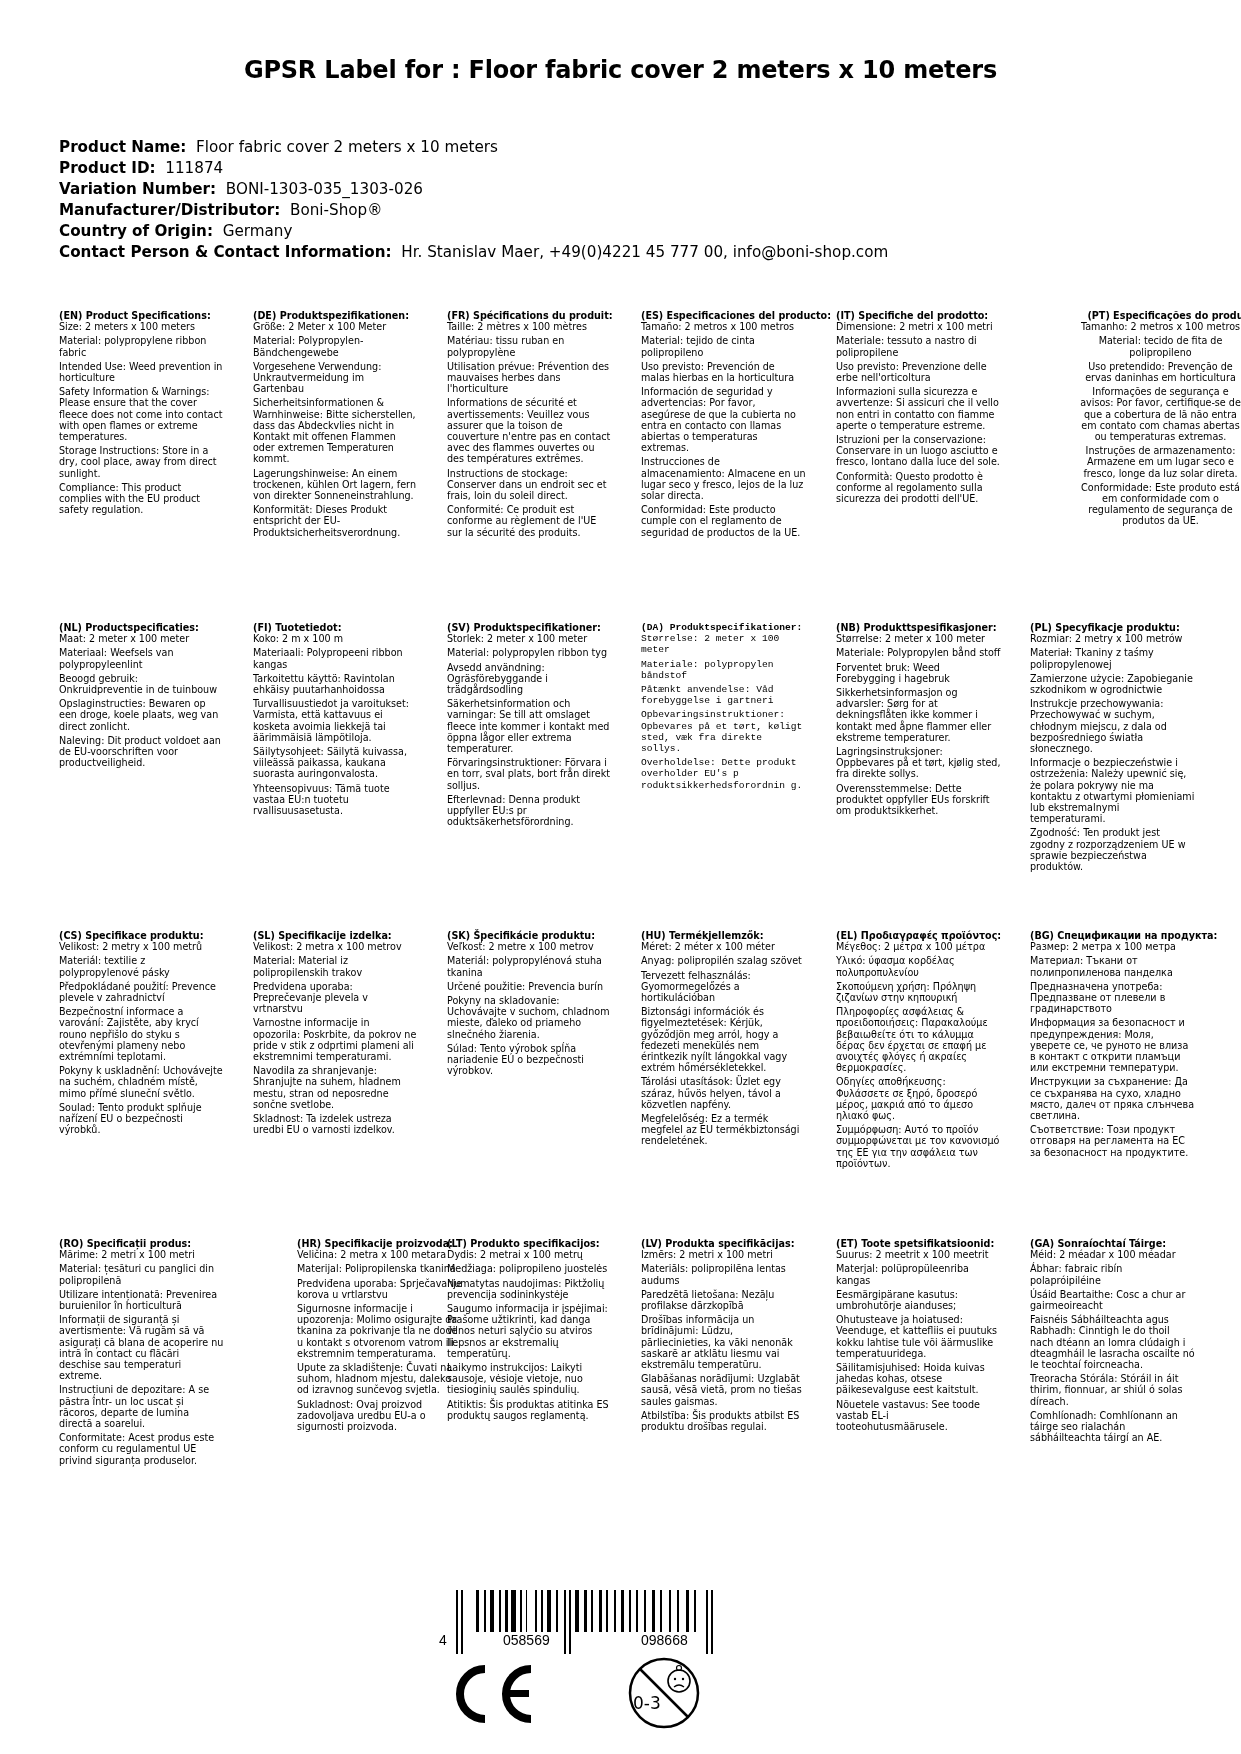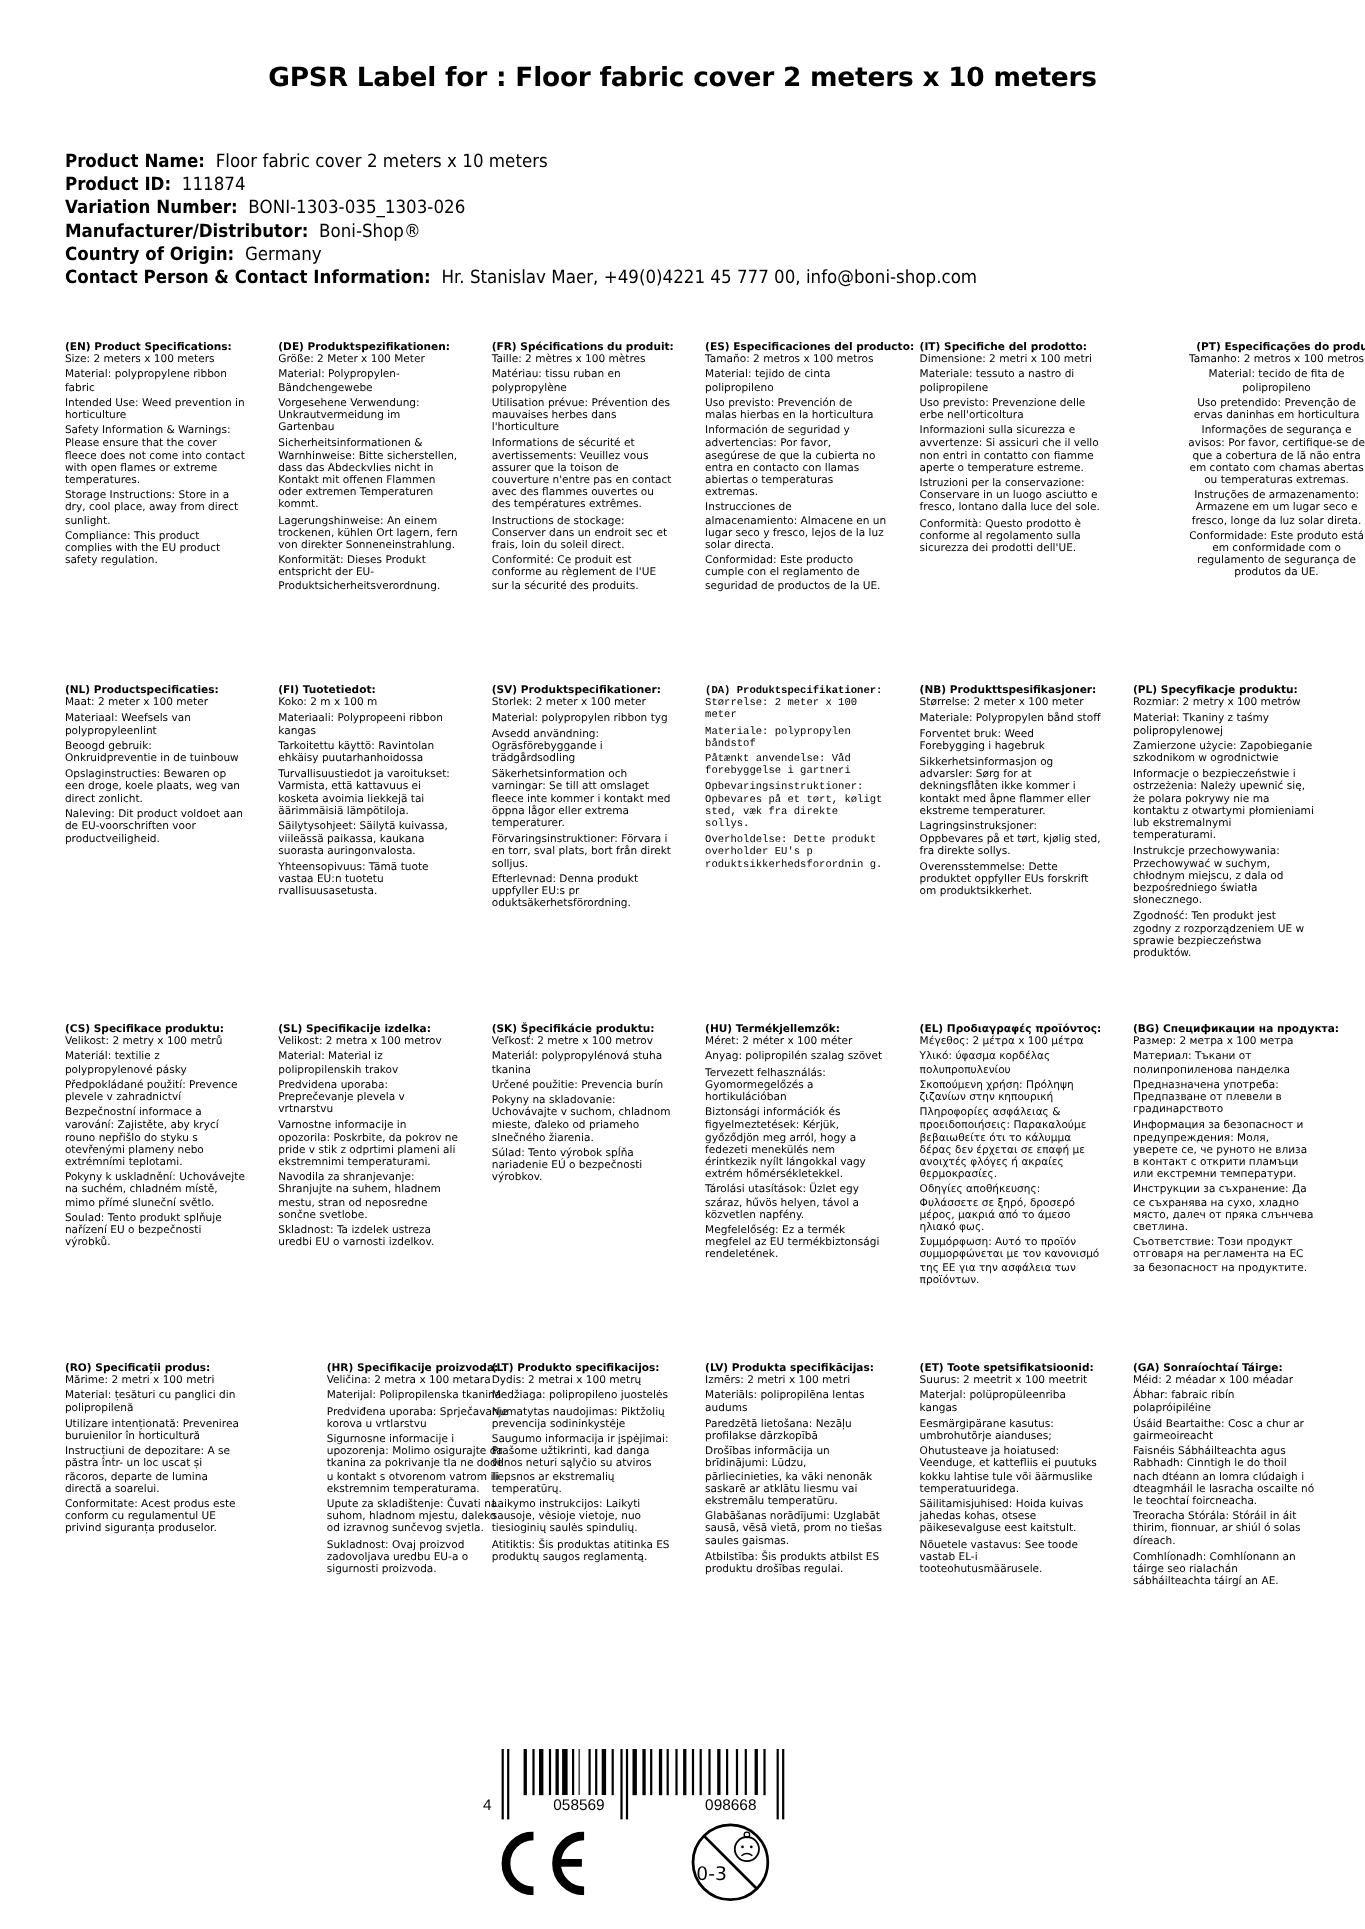--- a/index.html
+++ b/index.html
@@ -133,22 +133,22 @@
         <div class="p">Forventet bruk: Weed Forebygging i hagebruk</div>
         <div class="p">Sikkerhetsinformasjon og advarsler: Sørg for at dekningsflåten ikke kommer i kontakt med åpne flammer eller ekstreme temperaturer.</div>
         <div class="p">Lagringsinstruksjoner: Oppbevares på et tørt, kjølig sted, fra direkte sollys.</div>
         <div class="p">Overensstemmelse: Dette produktet oppfyller EUs forskrift om produktsikkerhet.</div>
       </div>
       <div class="cell" style="left: 971px;">
         <div class="h">(PL) Specyfikacje produktu:</div>
         <div class="p">Rozmiar: 2 metry x 100 metrów</div>
         <div class="p">Materiał: Tkaniny z taśmy polipropylenowej</div>
         <div class="p">Zamierzone użycie: Zapobieganie szkodnikom w ogrodnictwie</div>
+        <div class="p">Instrukcje przechowywania: Przechowywać w suchym, chłodnym miejscu, z dala od bezpośredniego światła słonecznego.</div>
         <div class="p">Informacje o bezpieczeństwie i ostrzeżenia: Należy upewnić się, że polara pokrywy nie ma kontaktu z otwartymi płomieniami lub ekstremalnymi temperaturami.</div>
-        <div class="p">Instrukcje przechowywania: Przechowywać w suchym, chłodnym miejscu, z dala od bezpośredniego światła słonecznego.</div>
         <div class="p">Zgodność: Ten produkt jest zgodny z rozporządzeniem UE w sprawie bezpieczeństwa produktów.</div>
       </div>
     </div>
     <div class="grid-row" style="top: 620px;">
       <div class="cell" style="left: 0px;">
         <div class="h">(CS) Specifikace produktu:</div>
         <div class="p">Velikost: 2 metry x 100 metrů</div>
         <div class="p">Materiál: textilie z polypropylenové pásky</div>
         <div class="p">Předpokládané použití: Prevence plevele v zahradnictví</div>
         <div class="p">Bezpečnostní informace a varování: Zajistěte, aby krycí rouno nepřišlo do styku s otevřenými plameny nebo extrémními teplotami.</div>
@@ -199,20 +199,21 @@
         <div class="p">Инструкции за съхранение: Да се съхранява на сухо, хладно място, далеч от пряка слънчева светлина.</div>
         <div class="p">Съответствие: Този продукт отговаря на регламента на ЕС за безопасност на продуктите.</div>
       </div>
     </div>
     <div class="grid-row" style="top: 928px;">
       <div class="cell" style="left: 0px;">
         <div class="h">(RO) Specificații produs:</div>
         <div class="p">Mărime: 2 metri x 100 metri</div>
         <div class="p">Material: țesături cu panglici din polipropilenă</div>
         <div class="p">Utilizare intenționată: Prevenirea buruienilor în horticultură</div>
+        <div class="p">Informații de siguranță și avertismente: Vă rugăm să vă asigurați că blana de acoperire nu intră în contact cu flăcări deschise sau temperaturi extreme.</div>
         <div class="p">Instrucțiuni de depozitare: A se păstra într- un loc uscat și răcoros, departe de lumina directă a soarelui.</div>
         <div class="p">Conformitate: Acest produs este conform cu regulamentul UE privind siguranța produselor.</div>
       </div>
       <div class="cell" style="left: 194px; margin-left: 44px;">
         <div class="h">(HR) Specifikacije proizvoda:</div>
         <div class="p">Veličina: 2 metra x 100 metara</div>
         <div class="p">Materijal: Polipropilenska tkanina</div>
         <div class="p">Predviđena uporaba: Sprječavanje korova u vrtlarstvu</div>
         <div class="p">Sigurnosne informacije i upozorenja: Molimo osigurajte da tkanina za pokrivanje tla ne dođe u kontakt s otvorenom vatrom ili ekstremnim temperaturama.</div>
         <div class="p">Upute za skladištenje: Čuvati na suhom, hladnom mjestu, daleko od izravnog sunčevog svjetla.</div>

